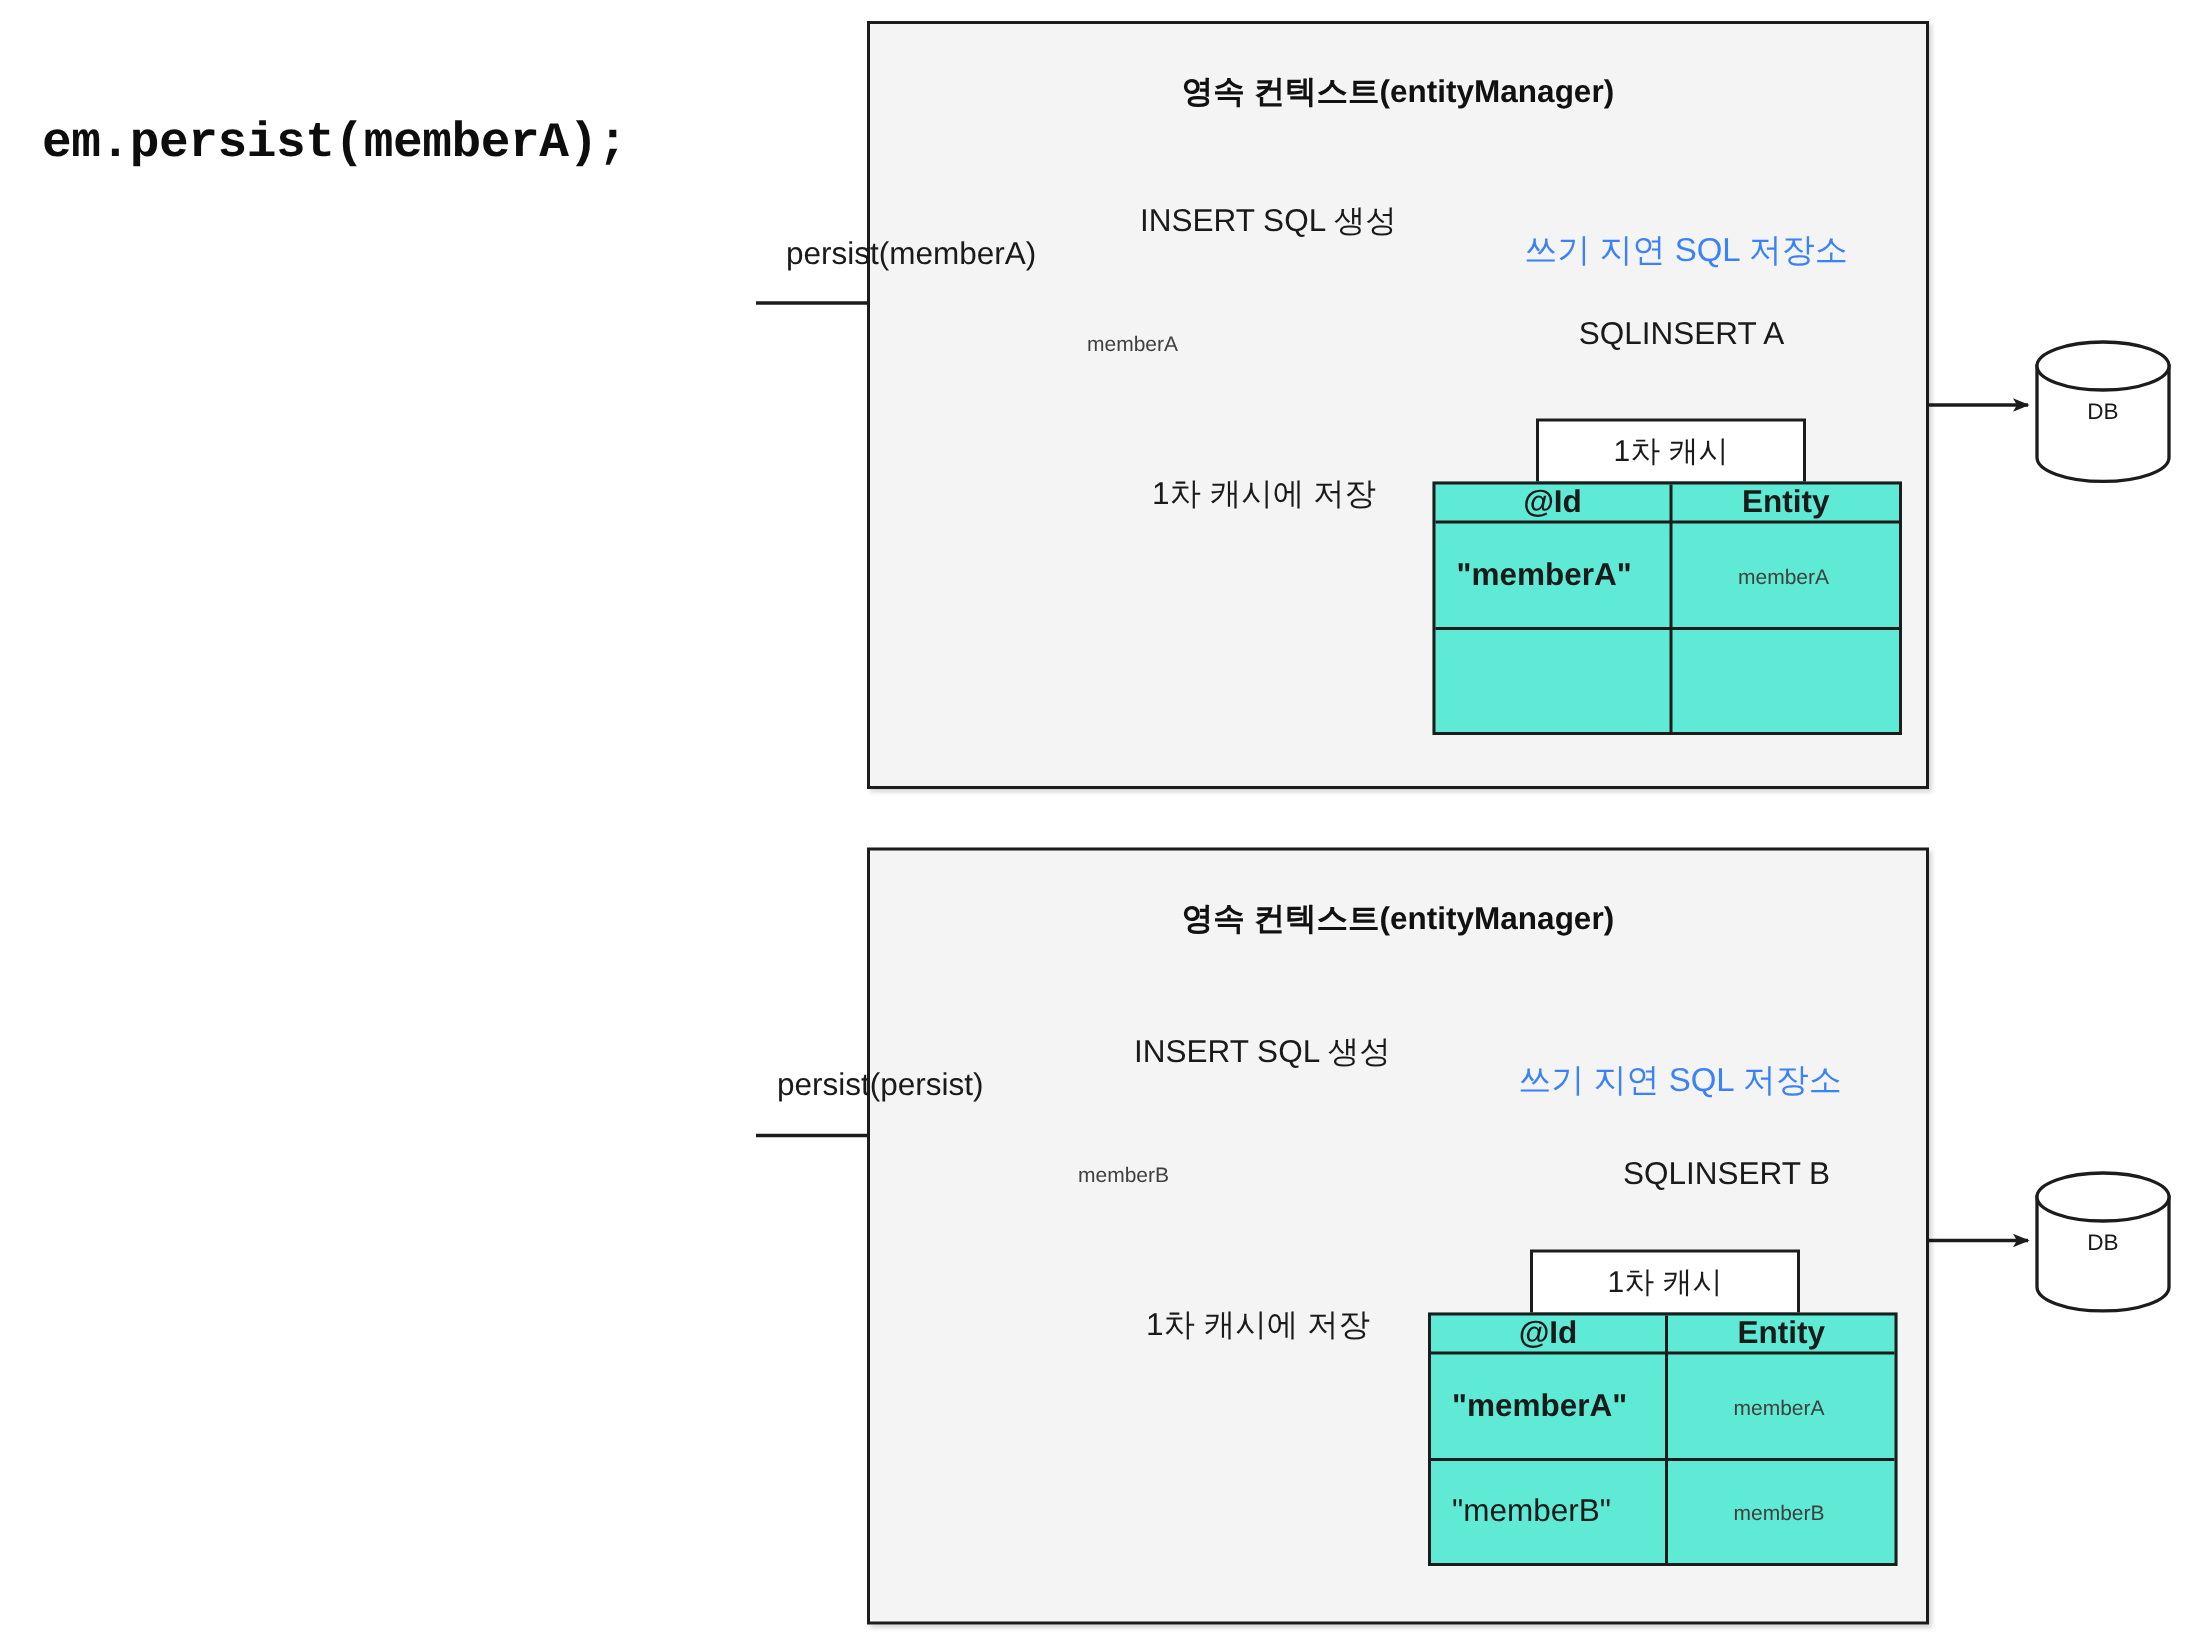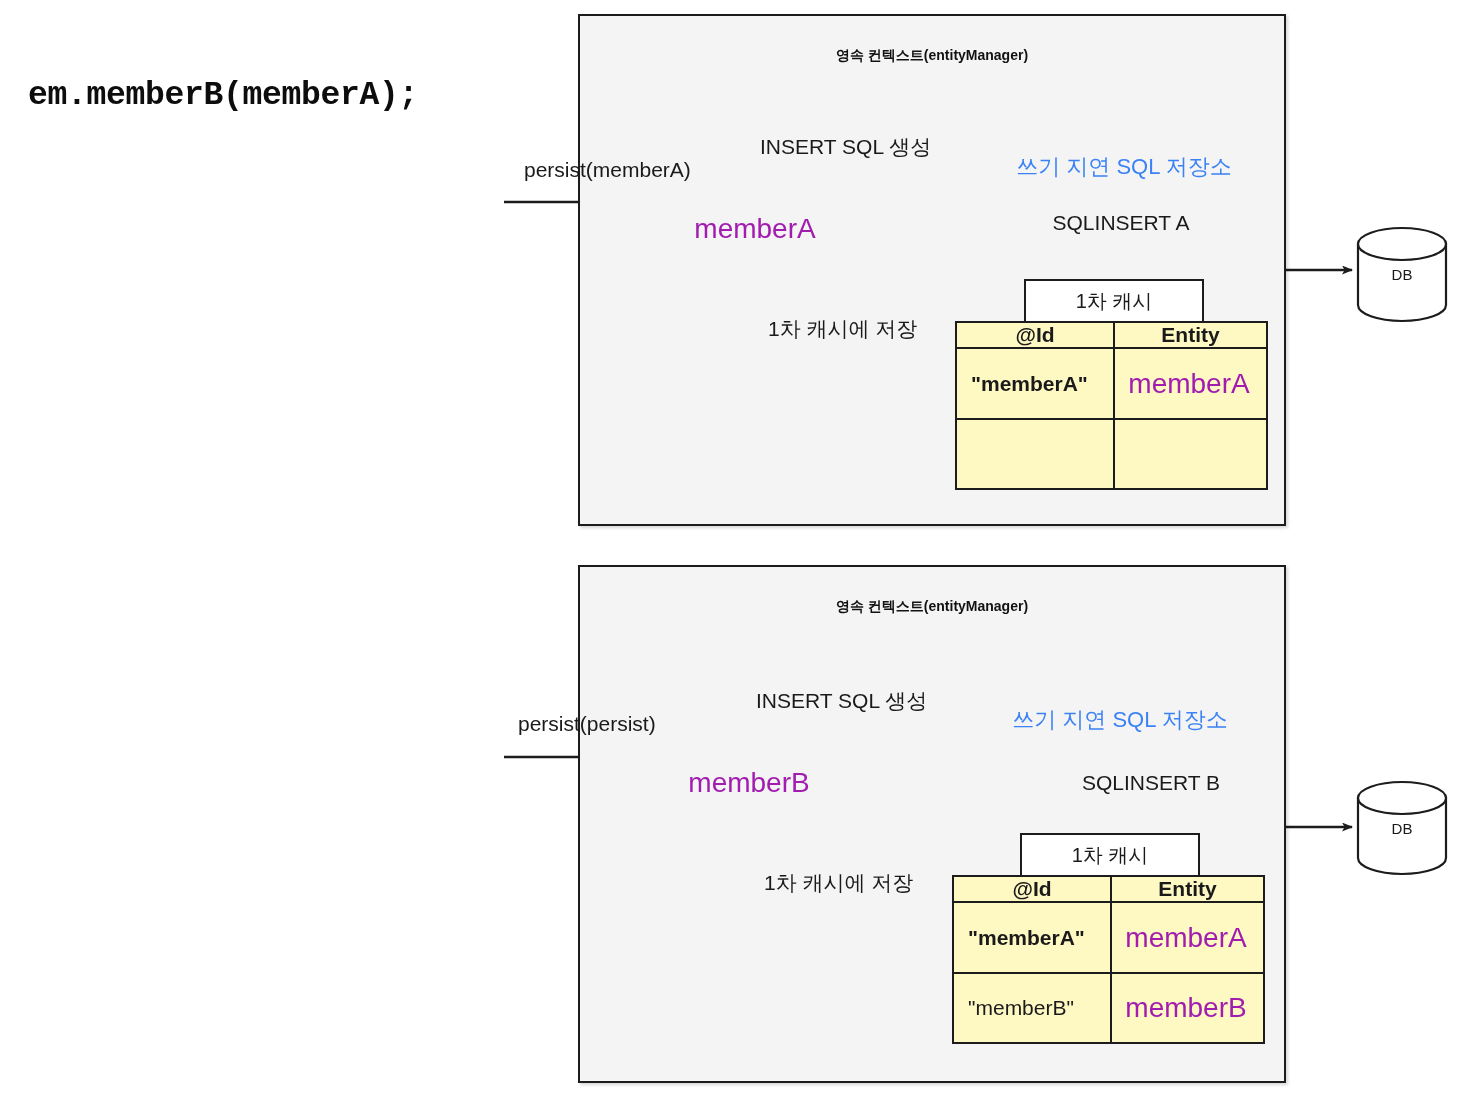--- a/index.html
+++ b/index.html
@@ -40,21 +40,21 @@
     box-sizing: border-box;
     box-shadow: 2px 2px 3px rgba(0,0,0,0.16);
   }
   #panel-a { left: 578px; top: 14px; width: 708px; height: 512px; }
   #panel-b { left: 578px; top: 565px; width: 708px; height: 518px; }
 
   .panel-title {
     position: absolute;
     width: 100%;
     text-align: center;
-    font-size: 14px;
+    font-size: 21px;
     font-weight: bold;
     color: #111;
     white-space: nowrap;
   }
 
   .ptxt {
     position: absolute;
     font-size: 21px;
     color: #1a1a1a;
     white-space: nowrap;
@@ -67,21 +67,21 @@
     left: 0; top: 0;
     width: 1462px;
     height: 1100px;
     pointer-events: none;
   }
 
   .tbl {
     position: absolute;
     border: 2px solid #1c1c1c;
     box-sizing: border-box;
-    background: #fef9c3;
+    background: #5eead4;
     border-collapse: collapse;
   }
   .tbl-tab {
     position: absolute;
     border: 2px solid #1c1c1c;
     background: #ffffff;
     box-sizing: border-box;
     text-align: center;
     font-size: 20px;
     color: #1a1a1a;
@@ -109,22 +109,22 @@
   .cell.idv.bold { font-weight: bold; }
   .vline, .hline {
     position: absolute;
     background: #1c1c1c;
   }
   .ellipse-label {
     position: absolute;
     display: flex;
     align-items: center;
     justify-content: center;
-    font-size: 28px;
-    color: #a21caf;
+    font-size: 14px;
+    color: #404040;
     white-space: nowrap;
   }
   .sqlbox-label {
     position: absolute;
     display: flex;
     flex-direction: row;
     align-items: center;
     justify-content: center;
     font-size: 21px;
     line-height: 1.15;
@@ -199,21 +199,21 @@
     <ellipse cx="1186" cy="938" rx="68" ry="25" fill="#ffffff" stroke="#1c1c1c" stroke-width="2.2"></ellipse>
     <ellipse cx="1186" cy="1008" rx="68" ry="25" fill="#ffffff" stroke="#1c1c1c" stroke-width="2.2"></ellipse>
 
     <line x1="1286" y1="827" x2="1352" y2="827" stroke="#1c1c1c" stroke-width="2.4" marker-end="url(#arrowhead)"></line>
     <g>
       <path d="M1358,798 L1358,858 A44,16 0 0 0 1446,858 L1446,798 Z" fill="#ffffff" stroke="#1c1c1c" stroke-width="2.2"></path>
       <ellipse cx="1402" cy="798" rx="44" ry="16" fill="#ffffff" stroke="#1c1c1c" stroke-width="2.2"></ellipse>
     </g>
   </svg>
 
-  <div class="code-label" id="code-label-a">em.memberB(memberA);</div>
+  <div class="code-label" id="code-label-a">em.persist(memberA);</div>
 
   <div class="panel" id="panel-a">
     <div class="panel-title" style="top:31px;">영속 컨텍스트(entityManager)</div>
   </div>
 
   <div class="ptxt" style="left:524px; top:158px;">persist(memberA)</div>
   <div class="ptxt" style="left:760px; top:133px;">INSERT SQL 생성</div>
   <div class="ptxt" style="left:768px; top:315px;">1차 캐시에 저장</div>
 
   <div class="ellipse-label" style="left:682px; top:203px; width:146px; height:52px;">memberA</div>

